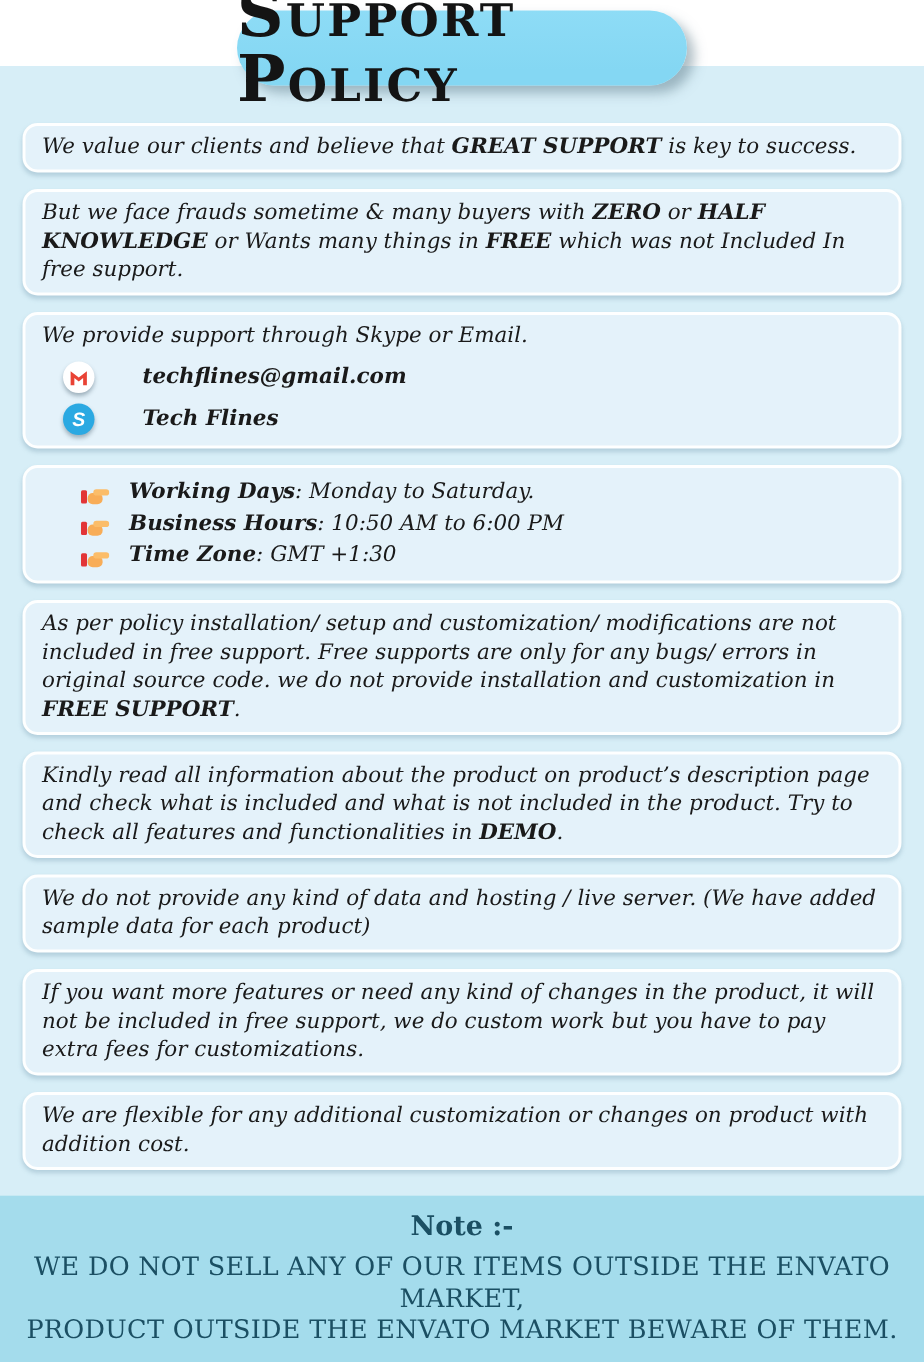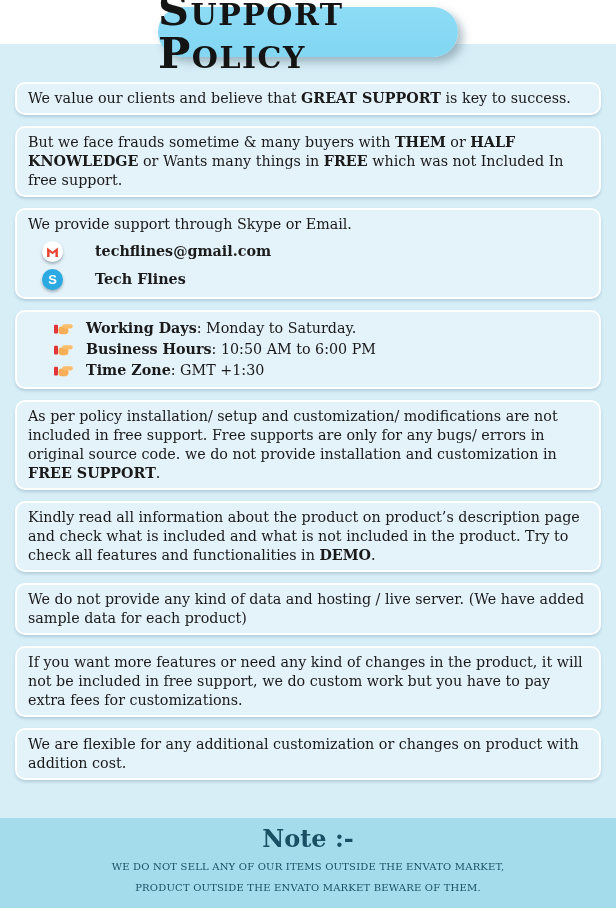--- a/index.html
+++ b/index.html
@@ -16,63 +16,63 @@
   .title-pill{
     position:absolute;left:158px;top:7px;width:300px;height:50px;z-index:5;
     background:linear-gradient(180deg,var(--accent-light) 0%,var(--accent) 80%);
     border-radius:26px;display:flex;align-items:center;justify-content:center;
     box-shadow:5px 5px 8px rgba(95,125,140,.5);
   }
   .title-text{
     font-variant:small-caps;font-weight:bold;font-size:43px;letter-spacing:1.5px;
     color:#141414;line-height:1;
   }
-  .content{flex:1;background:var(--page-bg);padding:38px 15px 0 15px;overflow:hidden;}
+  .content{flex:1;background:var(--page-bg);padding:38px 15px 0 15px;overflow:hidden;font-style:italic;}
   .card{
     background:var(--card-bg);border:2px solid rgba(255,255,255,.95);border-radius:10px;
     padding:5px 11px;margin:0 0 11px 0;color:var(--text);
     font-size:14.3px;line-height:19px;
     box-shadow:0 2px 3px rgba(125,160,180,.4);
   }
   .card p{margin:0;}
   .card b{font-weight:bold;}
   .contact-row{display:flex;align-items:center;gap:32px;margin:7px 0 2px 14px;font-weight:bold;}
   .circle-icon{width:21px;height:21px;border-radius:50%;flex:none;display:flex;align-items:center;justify-content:center;box-shadow:0 2px 3px rgba(70,95,110,.45);}
   .gmail-bg{background:#ffffff;}
   .gmail-m{color:var(--gmail-red);display:flex;}
   .skype-bg{background:var(--skype-blue);color:#ffffff;font-family:"Liberation Sans",sans-serif;font-weight:bold;font-size:13px;}
-  .bullet-row{display:flex;align-items:center;gap:13px;margin:2px 0 2px 26px;}
+  .bullet-row{display:flex;align-items:flex-end;gap:13px;margin:2px 0 2px 26px;}
   .hand-icon{flex:none;display:flex;}
   .hand-icon .cuff{fill:var(--cuff-red);}
   .hand-icon .fist{fill:var(--hand-orange);}
   .hand-icon .finger{fill:var(--hand-orange2);}
   .footer{flex:none;background:var(--footer-bg);text-align:center;padding:8px 6px 10px;}
-  .footer-title{font-size:24px;line-height:26px;font-weight:bold;color:var(--footer-text);margin:0 0 4px 0;}
-  .footer-line{font-size:10px;line-height:21px;color:var(--footer-text);letter-spacing:.2px;margin:0;}
+  .footer-title{font-size:18px;line-height:26px;font-weight:bold;color:var(--footer-text);margin:0 0 4px 0;}
+  .footer-line{font-size:17px;line-height:21px;color:var(--footer-text);letter-spacing:.2px;margin:0;}
   .bottom-strip{flex:none;height:2px;background:#ffffff;}
 </style>
 </head>
 <body>
 
 <div class="page">
 
   <div class="topbar"></div>
 
   <div class="title-pill">
     <span class="title-text">Support Policy</span>
   </div>
 
   <div class="content">
 
     <div class="card">
       <p><span>We value our clients and believe that </span><b>GREAT SUPPORT</b><span> is key to success.</span></p>
     </div>
 
     <div class="card">
-      <p><span>But we face frauds sometime &amp; many buyers with </span><b>THEM</b><span> or </span><b>HALF KNOWLEDGE</b><span> or Wants many things in </span><b>FREE</b><span> which was not Included In free support.</span></p>
+      <p><span>But we face frauds sometime &amp; many buyers with </span><b>ZERO</b><span> or </span><b>HALF KNOWLEDGE</b><span> or Wants many things in </span><b>FREE</b><span> which was not Included In free support.</span></p>
     </div>
 
     <div class="card">
       <p>We provide support through Skype or Email.</p>
       <div class="contact-row">
         <span class="circle-icon gmail-bg">
           <span class="gmail-m">
             <svg width="13" height="11" viewBox="0 0 24 20">
                 <path fill="currentColor" d="M2 20V2.6L12 10.4 22 2.6V20h-4.6V10.9L12 15.1 6.6 10.9V20z"></path>
               </svg>

